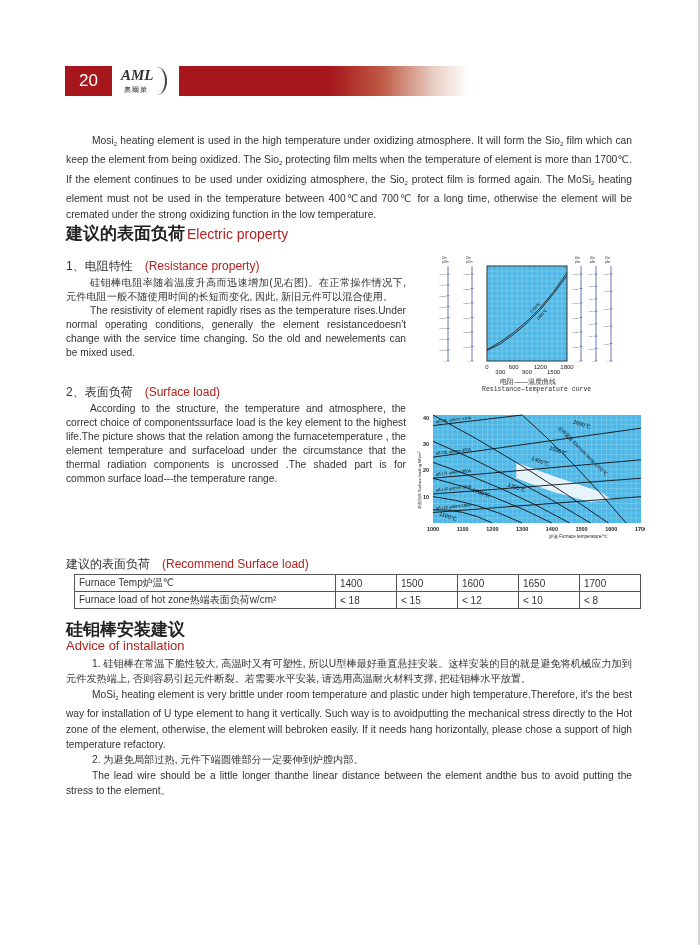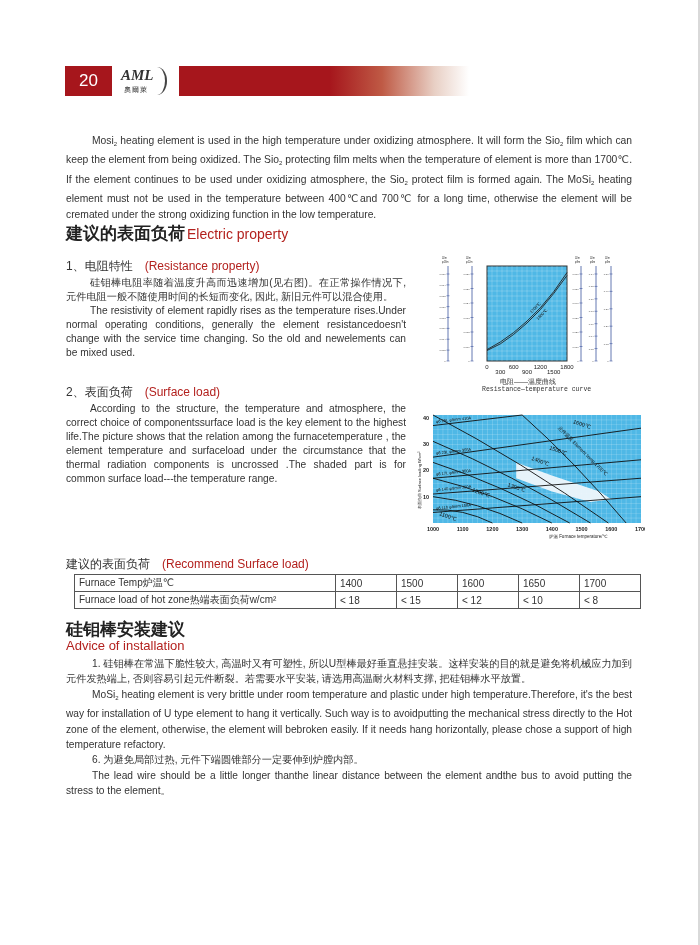--- a/index.html
+++ b/index.html
@@ -357,15 +357,15 @@
   </tr>
 </tbody>
   </table>
 
 <div class="h2" style="top:618px;">硅钼棒安装建议</div>
 <div style="position:absolute; left:66px; top:638px; font-size:13px; color:#b3211e;">Advice of installation</div>
 
 <div class="inst">
   <p>1. 硅钼棒在常温下脆性较大, 高温时又有可塑性, 所以U型棒最好垂直悬挂安装。这样安装的目的就是避免将机械应力加到元件发热端上, 否则容易引起元件断裂。若需要水平安装, 请选用高温耐火材料支撑, 把硅钼棒水平放置。</p>
   <p><span>MoSi</span><sub>2</sub><span> heating element is very brittle under room temperature and plastic under high temperature.Therefore, it's the best way for installation of U type element to hang it vertically. Such way is to avoidputting the mechanical stress directly to the Hot zone of the element, otherwise, the element will bebroken easily. If it needs hang horizontally, please chose a support of high temperature refactory.</span></p>
-  <p>6. 为避免局部过热, 元件下端圆锥部分一定要伸到炉膛内部。</p>
+  <p>2. 为避免局部过热, 元件下端圆锥部分一定要伸到炉膛内部。</p>
   <p>The lead wire should be a little longer thanthe linear distance between the element andthe bus to avoid putting the stress to the element。</p>
 </div>
 
 </body></html>

